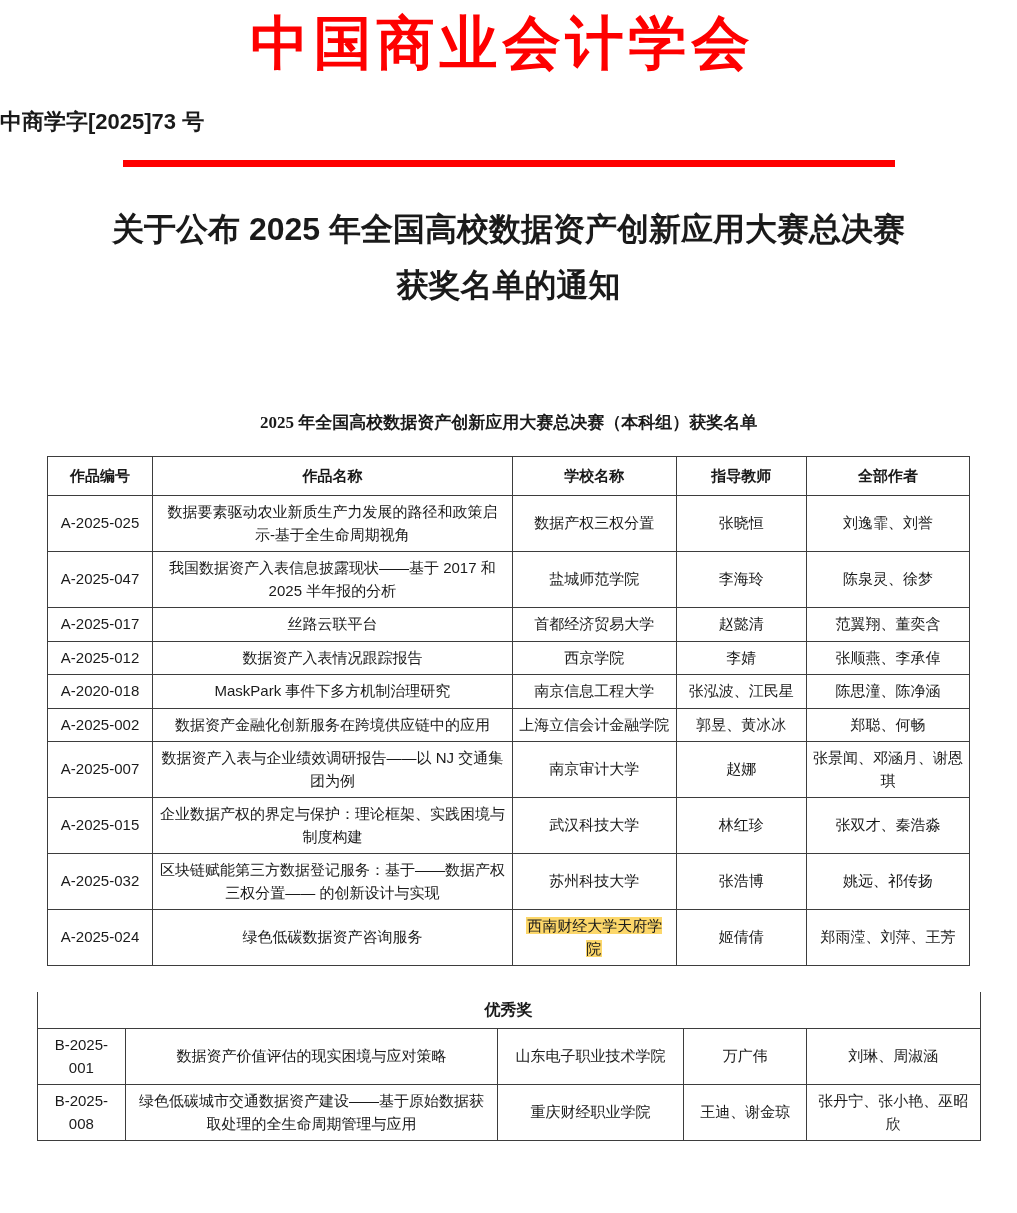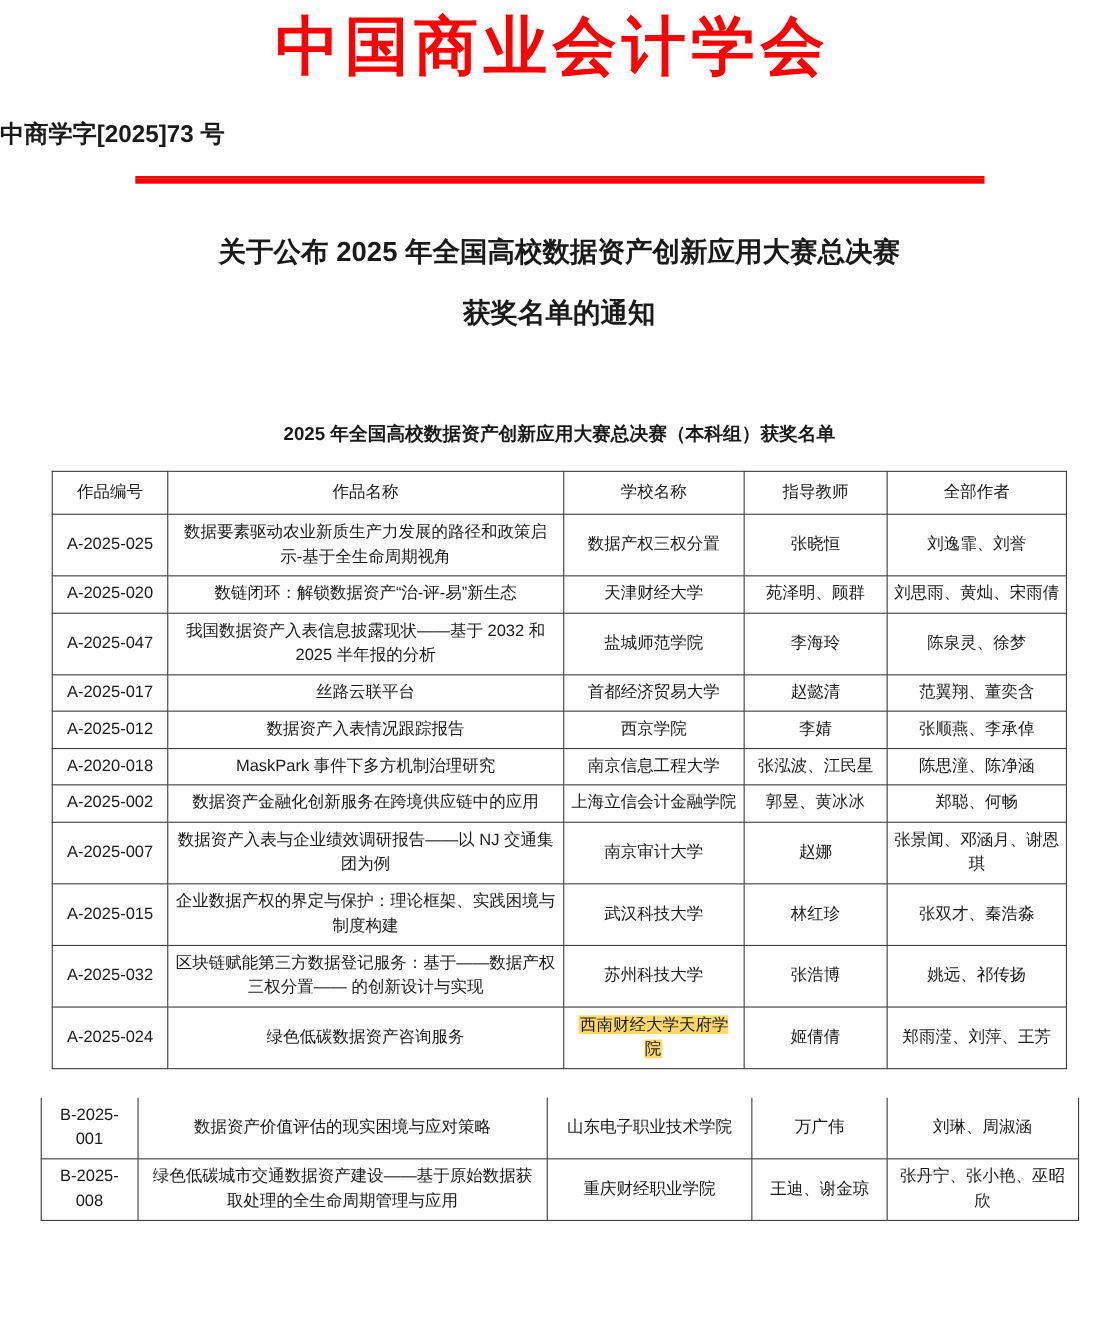--- a/index.html
+++ b/index.html
@@ -31,48 +31,49 @@
     width: 772px;
     margin: 23px auto 0 auto;
     height: 2px;
     border-top: 2px solid #fe0000;
     border-bottom: 5px solid #fe0000;
     background: #ffffff;
   }
   .notice-title {
     margin: 34px auto 0 auto;
     text-align: center;
-    font-size: 25px;
+    font-size: 32px;
     font-weight: 700;
     line-height: 56px;
   }
   .t1-title {
-    margin-top: 70px;
+    margin-top: 98px;
     text-align: center;
     font-size: 17px;
     font-weight: 700;
+    font-family: Liberation Serif, serif;
   }
 
   table {
     border-collapse: collapse;
     table-layout: fixed;
   }
   .t1 { width: 923px; margin: 22px auto 0 auto; }
   .t2 { width: 944px; margin: 26px auto 0 auto; }
   th, td {
     border: 1px solid #3d3d3d;
     text-align: center;
     vertical-align: middle;
     font-size: 15px;
     line-height: 1.5;
     padding: 5px 6px;
     word-break: normal;
     overflow-wrap: break-word;
   }
-  th { font-weight: 400; padding: 8px 6px; }
+  th { font-weight: 700; padding: 8px 6px; }
   tr.section-row td {
     font-weight: 700;
     font-size: 16px;
     padding: 6px;
   }
   
   .t2 tr:first-child td { border-top: none; }
 
   .hl {
     background: #fcd76a;
@@ -116,29 +117,22 @@
     </thead>
     <tbody id="t1body">
         <tr>
           <td>A-2025-025</td>
           <td>数据要素驱动农业新质生产力发展的路径和政策启示-基于全生命周期视角</td>
           <td>数据产权三权分置</td>
           <td>张晓恒</td>
           <td>刘逸霏、刘誉</td>
         </tr>
         <tr>
-          <td>A-2025-020</td>
-          <td>数链闭环：解锁数据资产“治-评-易”新生态</td>
-          <td>天津财经大学</td>
-          <td>苑泽明、顾群</td>
-          <td>刘思雨、黄灿、宋雨倩</td>
-        </tr>
-        <tr>
           <td>A-2025-047</td>
-          <td>我国数据资产入表信息披露现状——基于 2032 和 2025 半年报的分析</td>
+          <td>我国数据资产入表信息披露现状——基于 2017 和 2025 半年报的分析</td>
           <td>盐城师范学院</td>
           <td>李海玲</td>
           <td>陈泉灵、徐梦</td>
         </tr>
         <tr>
           <td>A-2025-017</td>
           <td>丝路云联平台</td>
           <td>首都经济贸易大学</td>
           <td>赵懿清</td>
           <td>范翼翔、董奕含</td>
@@ -197,20 +191,23 @@
 
   <table class="t2">
     <colgroup>
       <col style="width:9.4%">
         <col style="width:39.4%">
         <col style="width:19.8%">
         <col style="width:13%">
         <col style="width:18.4%">
     </colgroup>
     <tbody id="t2body">
+        <tr class="section-row">
+          <td colspan="5">优秀奖</td>
+        </tr>
         <tr>
           <td>B-2025-001</td>
           <td>数据资产价值评估的现实困境与应对策略</td>
           <td>山东电子职业技术学院</td>
           <td>万广伟</td>
           <td>刘琳、周淑涵</td>
         </tr>
         <tr>
           <td>B-2025-008</td>
           <td>绿色低碳城市交通数据资产建设——基于原始数据获取处理的全生命周期管理与应用</td>

